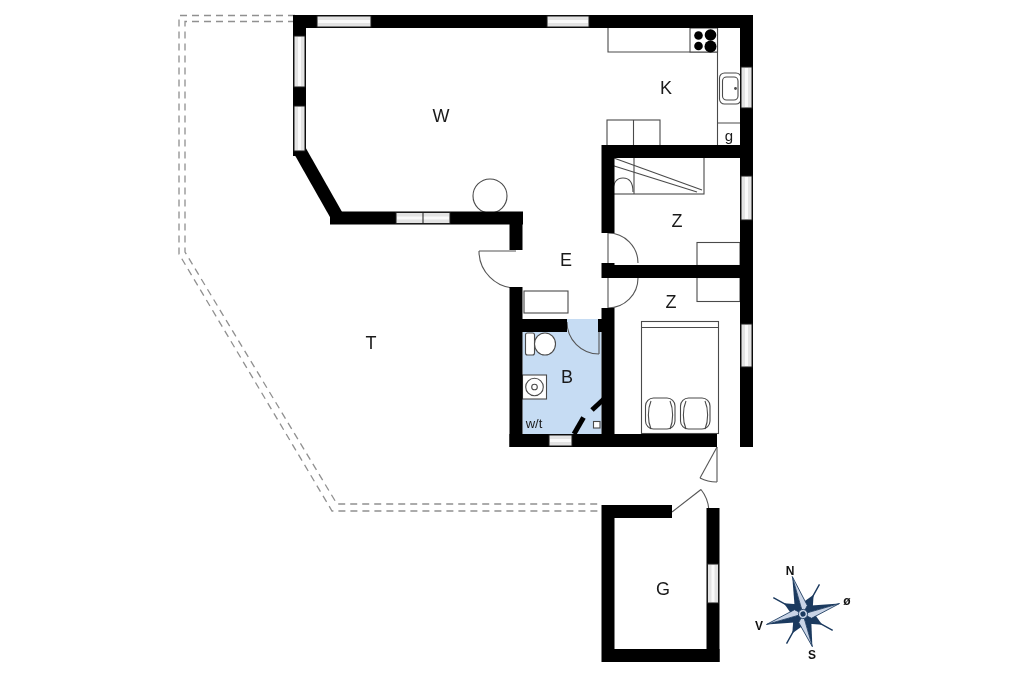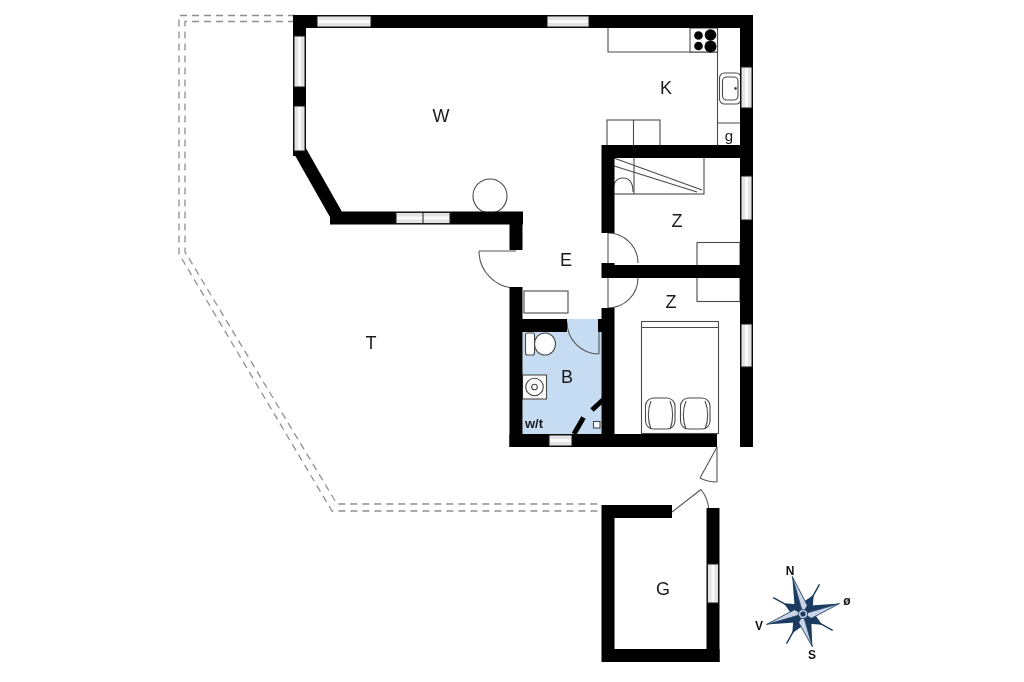--- a/index.html
+++ b/index.html
@@ -219,21 +219,21 @@
   </g>
 </svg>
 
 <div class="lbl" style="left:441px;top:116px;">W</div>
 <div class="lbl" style="left:666px;top:88px;">K</div>
 <div class="lbl small" style="left:729px;top:135px;">g</div>
 <div class="lbl" style="left:677px;top:221px;">Z</div>
 <div class="lbl" style="left:671px;top:302px;">Z</div>
 <div class="lbl" style="left:566px;top:260px;">E</div>
 <div class="lbl" style="left:567px;top:377px;">B</div>
-<div class="lbl tiny" style="left:534px;top:423px;font-weight:bold;">w/t</div>
+<div class="lbl tiny" style="left:534px;top:423px;">w/t</div>
 <div class="lbl" style="left:371px;top:343px;">T</div>
 <div class="lbl" style="left:663px;top:589px;">G</div>
 
 <div class="lbl compass" style="left:790px;top:571px;">N</div>
 <div class="lbl compass" style="left:847px;top:601px;">ø</div>
 <div class="lbl compass" style="left:759px;top:626px;">V</div>
 <div class="lbl compass" style="left:812px;top:655px;">S</div>
 
 </div>
 

